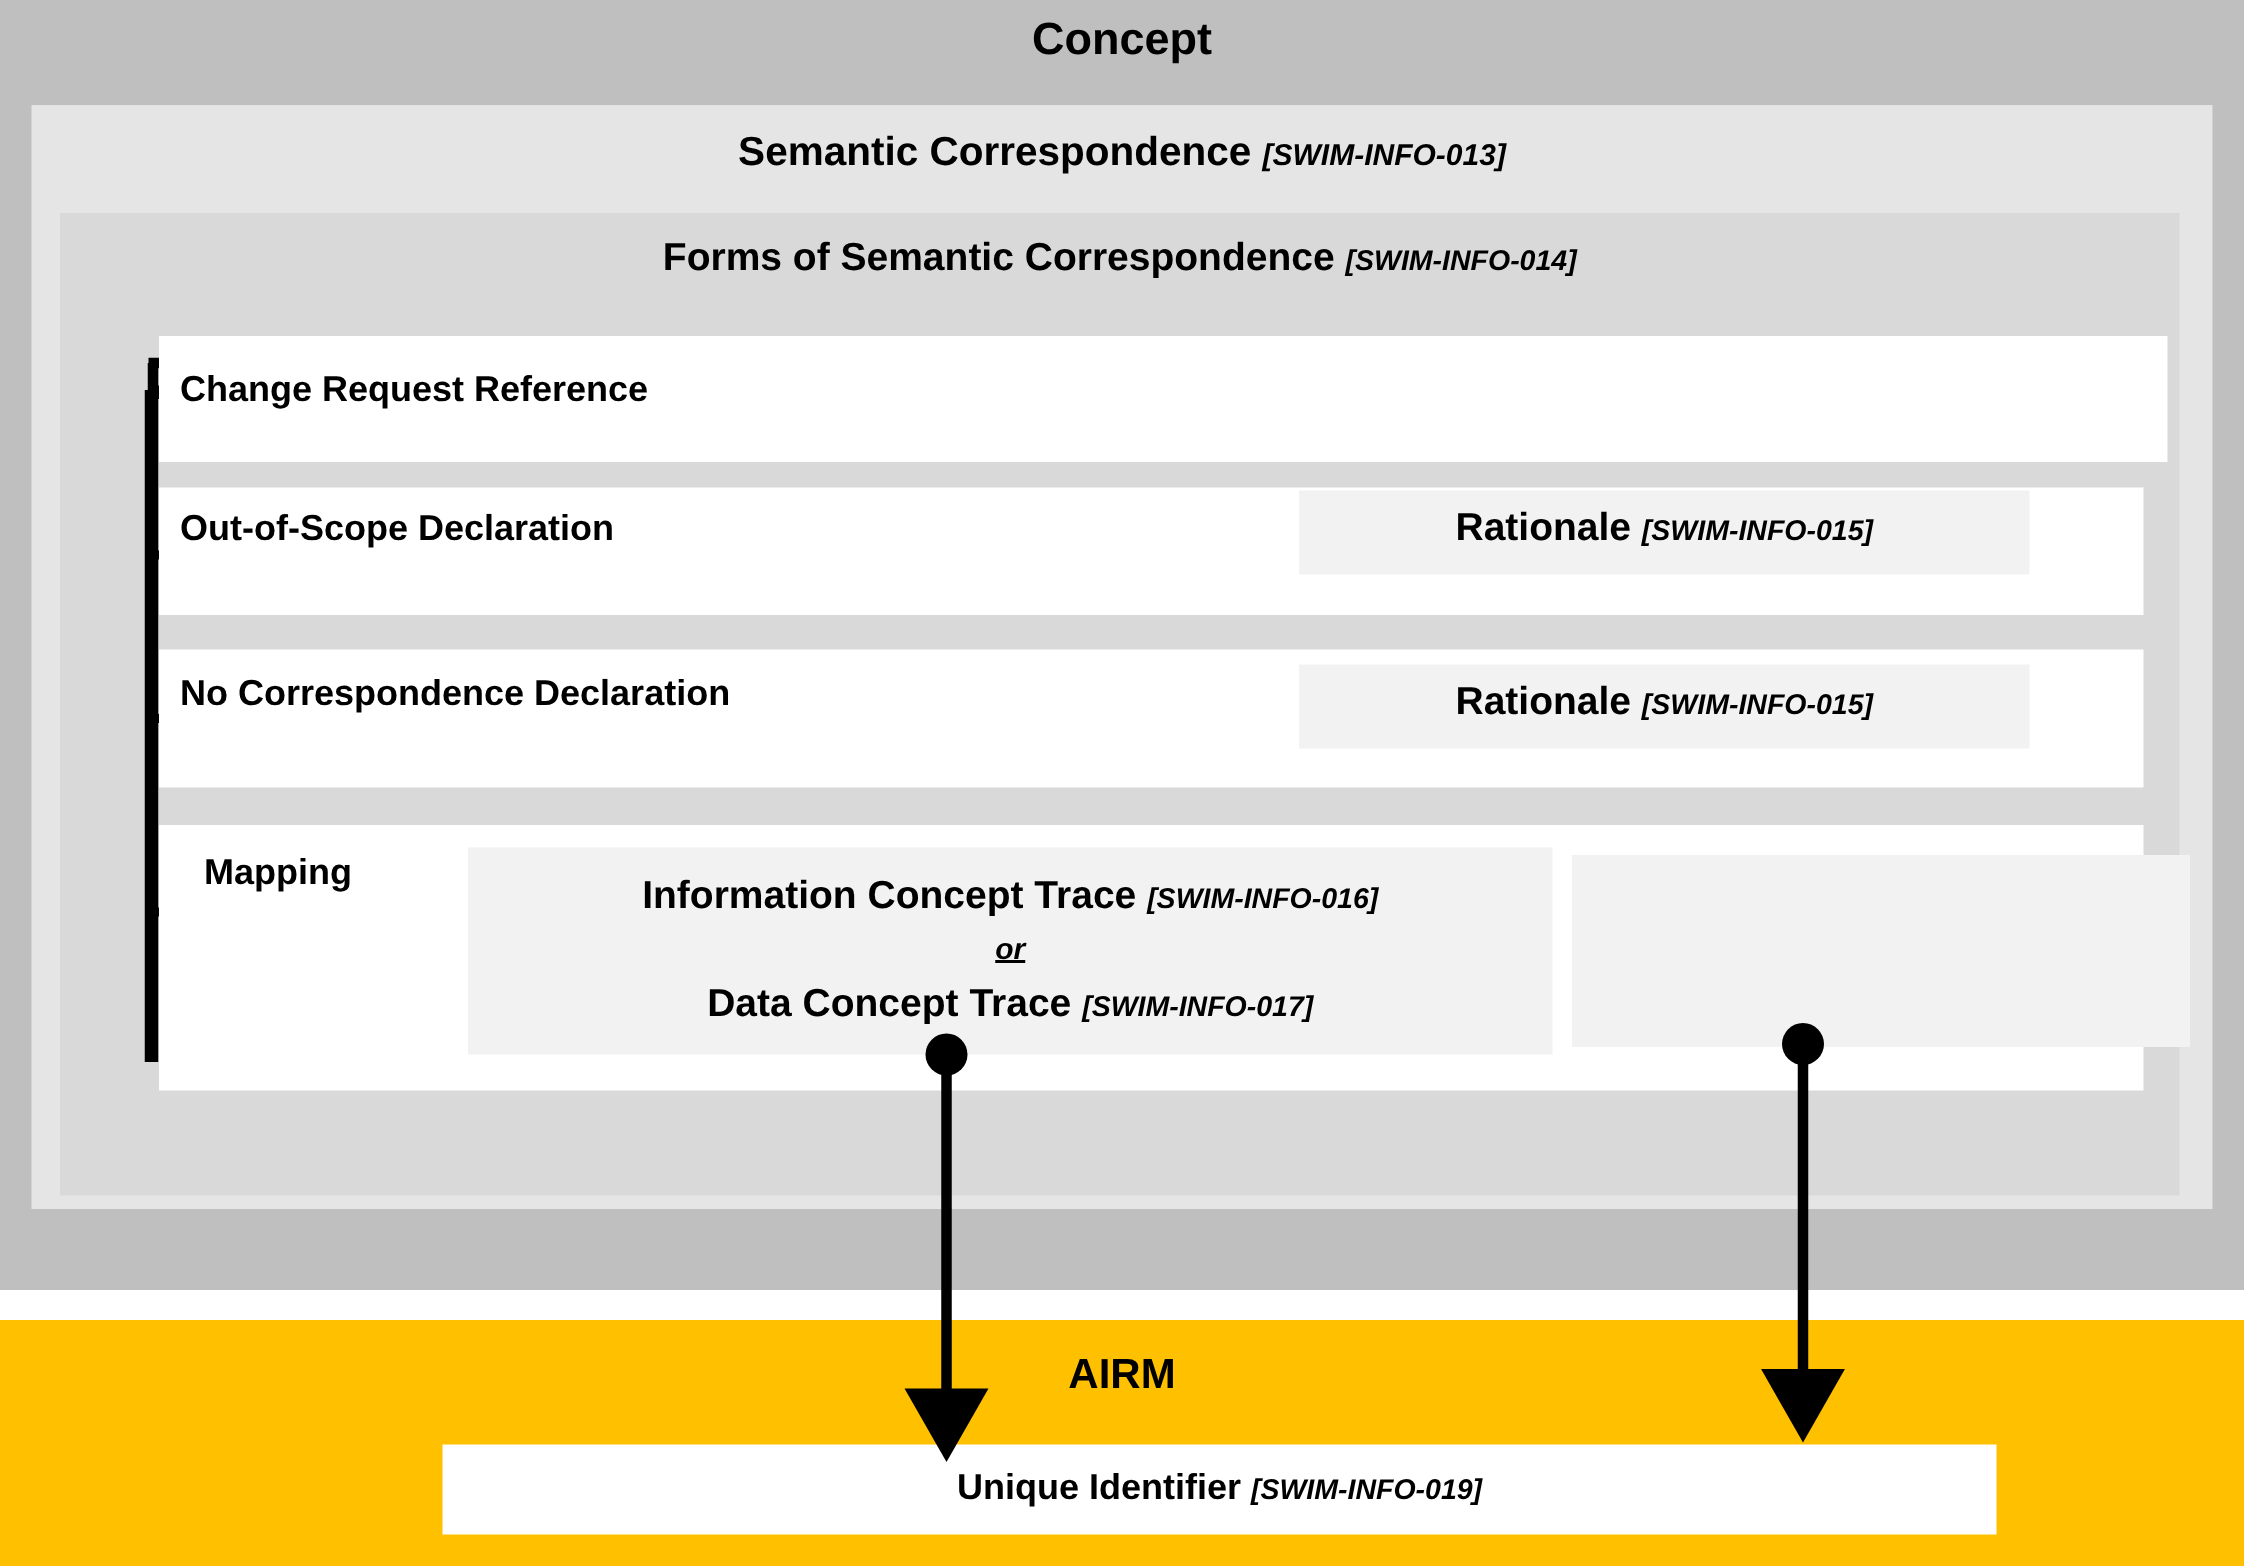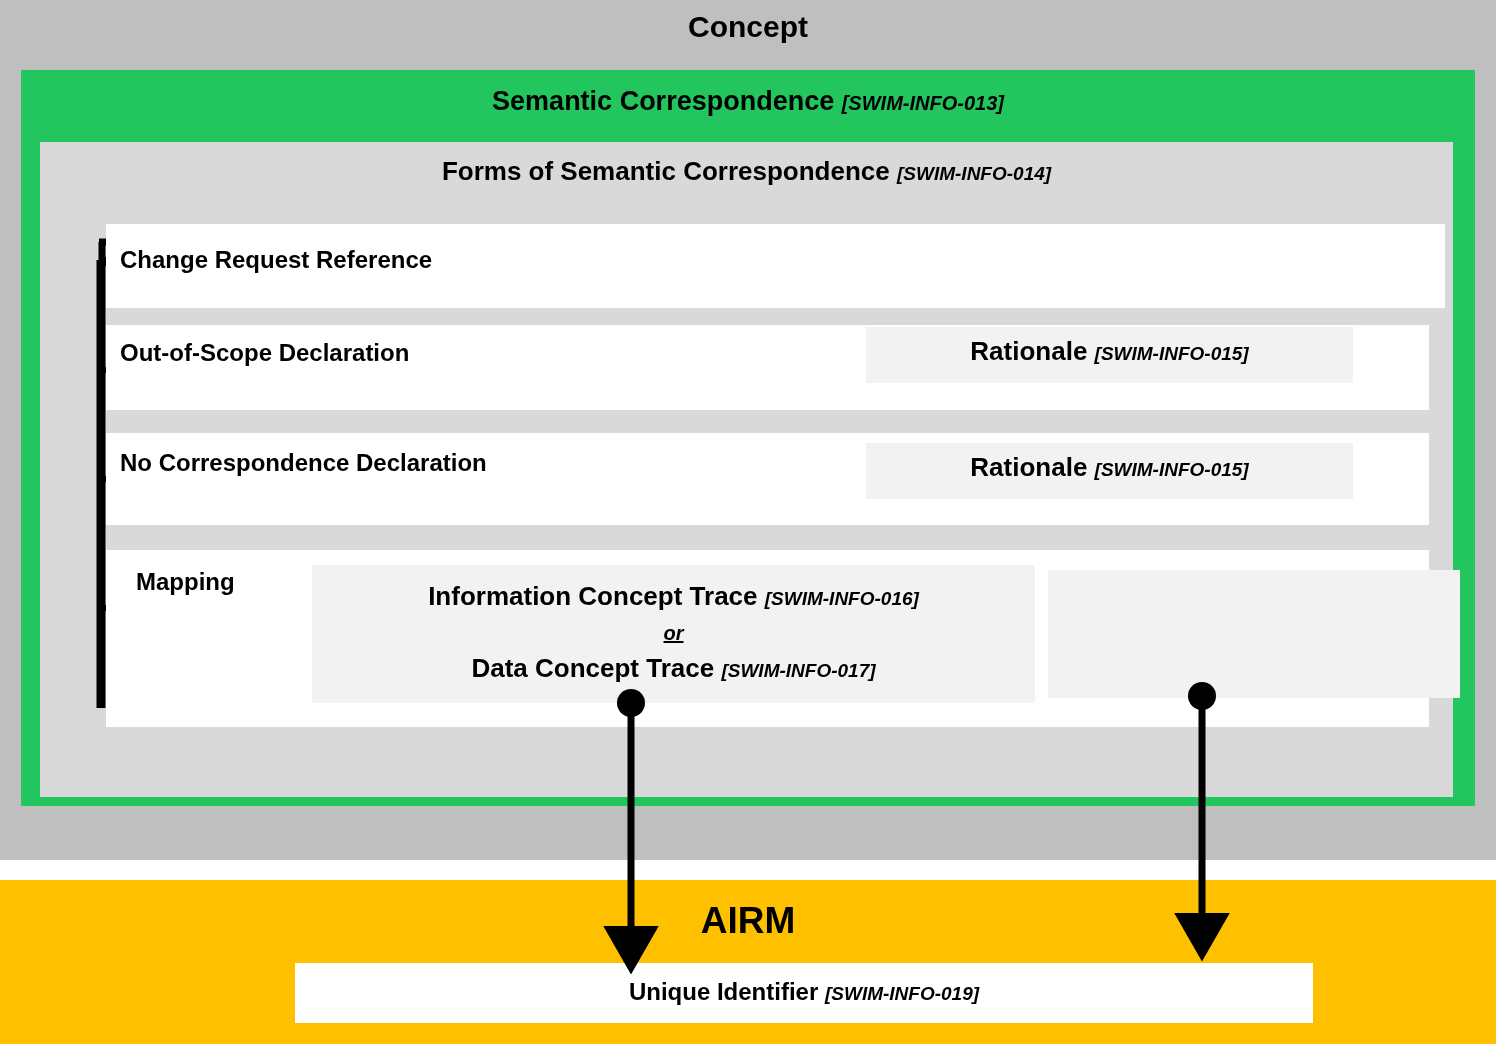--- a/index.html
+++ b/index.html
@@ -20,21 +20,21 @@
   .concept-title{
     position:absolute;left:0;top:10px;width:1496px;
     text-align:center;
     font-size:30px;font-weight:bold;color:#000;
     letter-spacing:0px;
   }
 
   
   .sem-box{
     position:absolute;left:21px;top:70px;width:1454px;height:736px;
-    background:#22c55e;
+    background:#e5e5e5;
   }
   .sem-title{
     position:absolute;left:0;top:16px;width:1454px;
     text-align:center;
     font-size:27px;font-weight:bold;color:#000;
     white-space:nowrap;
   }
   .sem-title .code{font-size:20px;font-weight:bold;font-style:italic;}
 
   
@@ -99,25 +99,26 @@
   .addl-l2{position:absolute;left:0;right:0;top:52px;text-align:center;
     font-size:21px;font-weight:bold;font-style:italic;white-space:nowrap;}
 
   
   .airm-band{
     position:absolute;left:0;top:880px;width:1496px;height:164px;
     background:#ffc000;
   }
   .airm-title{
     position:absolute;left:0;top:20px;width:1496px;text-align:center;
-    font-size:37px;font-weight:bold;color:#000;
+    font-size:28px;font-weight:bold;color:#000;
   }
   .uid-box{
     position:absolute;left:295px;top:83px;width:1018px;height:60px;
     background:#ffffff;
+    padding-left:18px;
   }
   .uid-txt{
     position:absolute;left:0;right:0;top:15px;text-align:center;
     font-size:24px;font-weight:bold;color:#000;white-space:nowrap;
   }
   .uid-txt .code{font-size:19px;font-weight:bold;font-style:italic;}
 
   
   .arrows{position:absolute;left:0;top:0;width:1496px;height:1044px;pointer-events:none;}
 </style>

